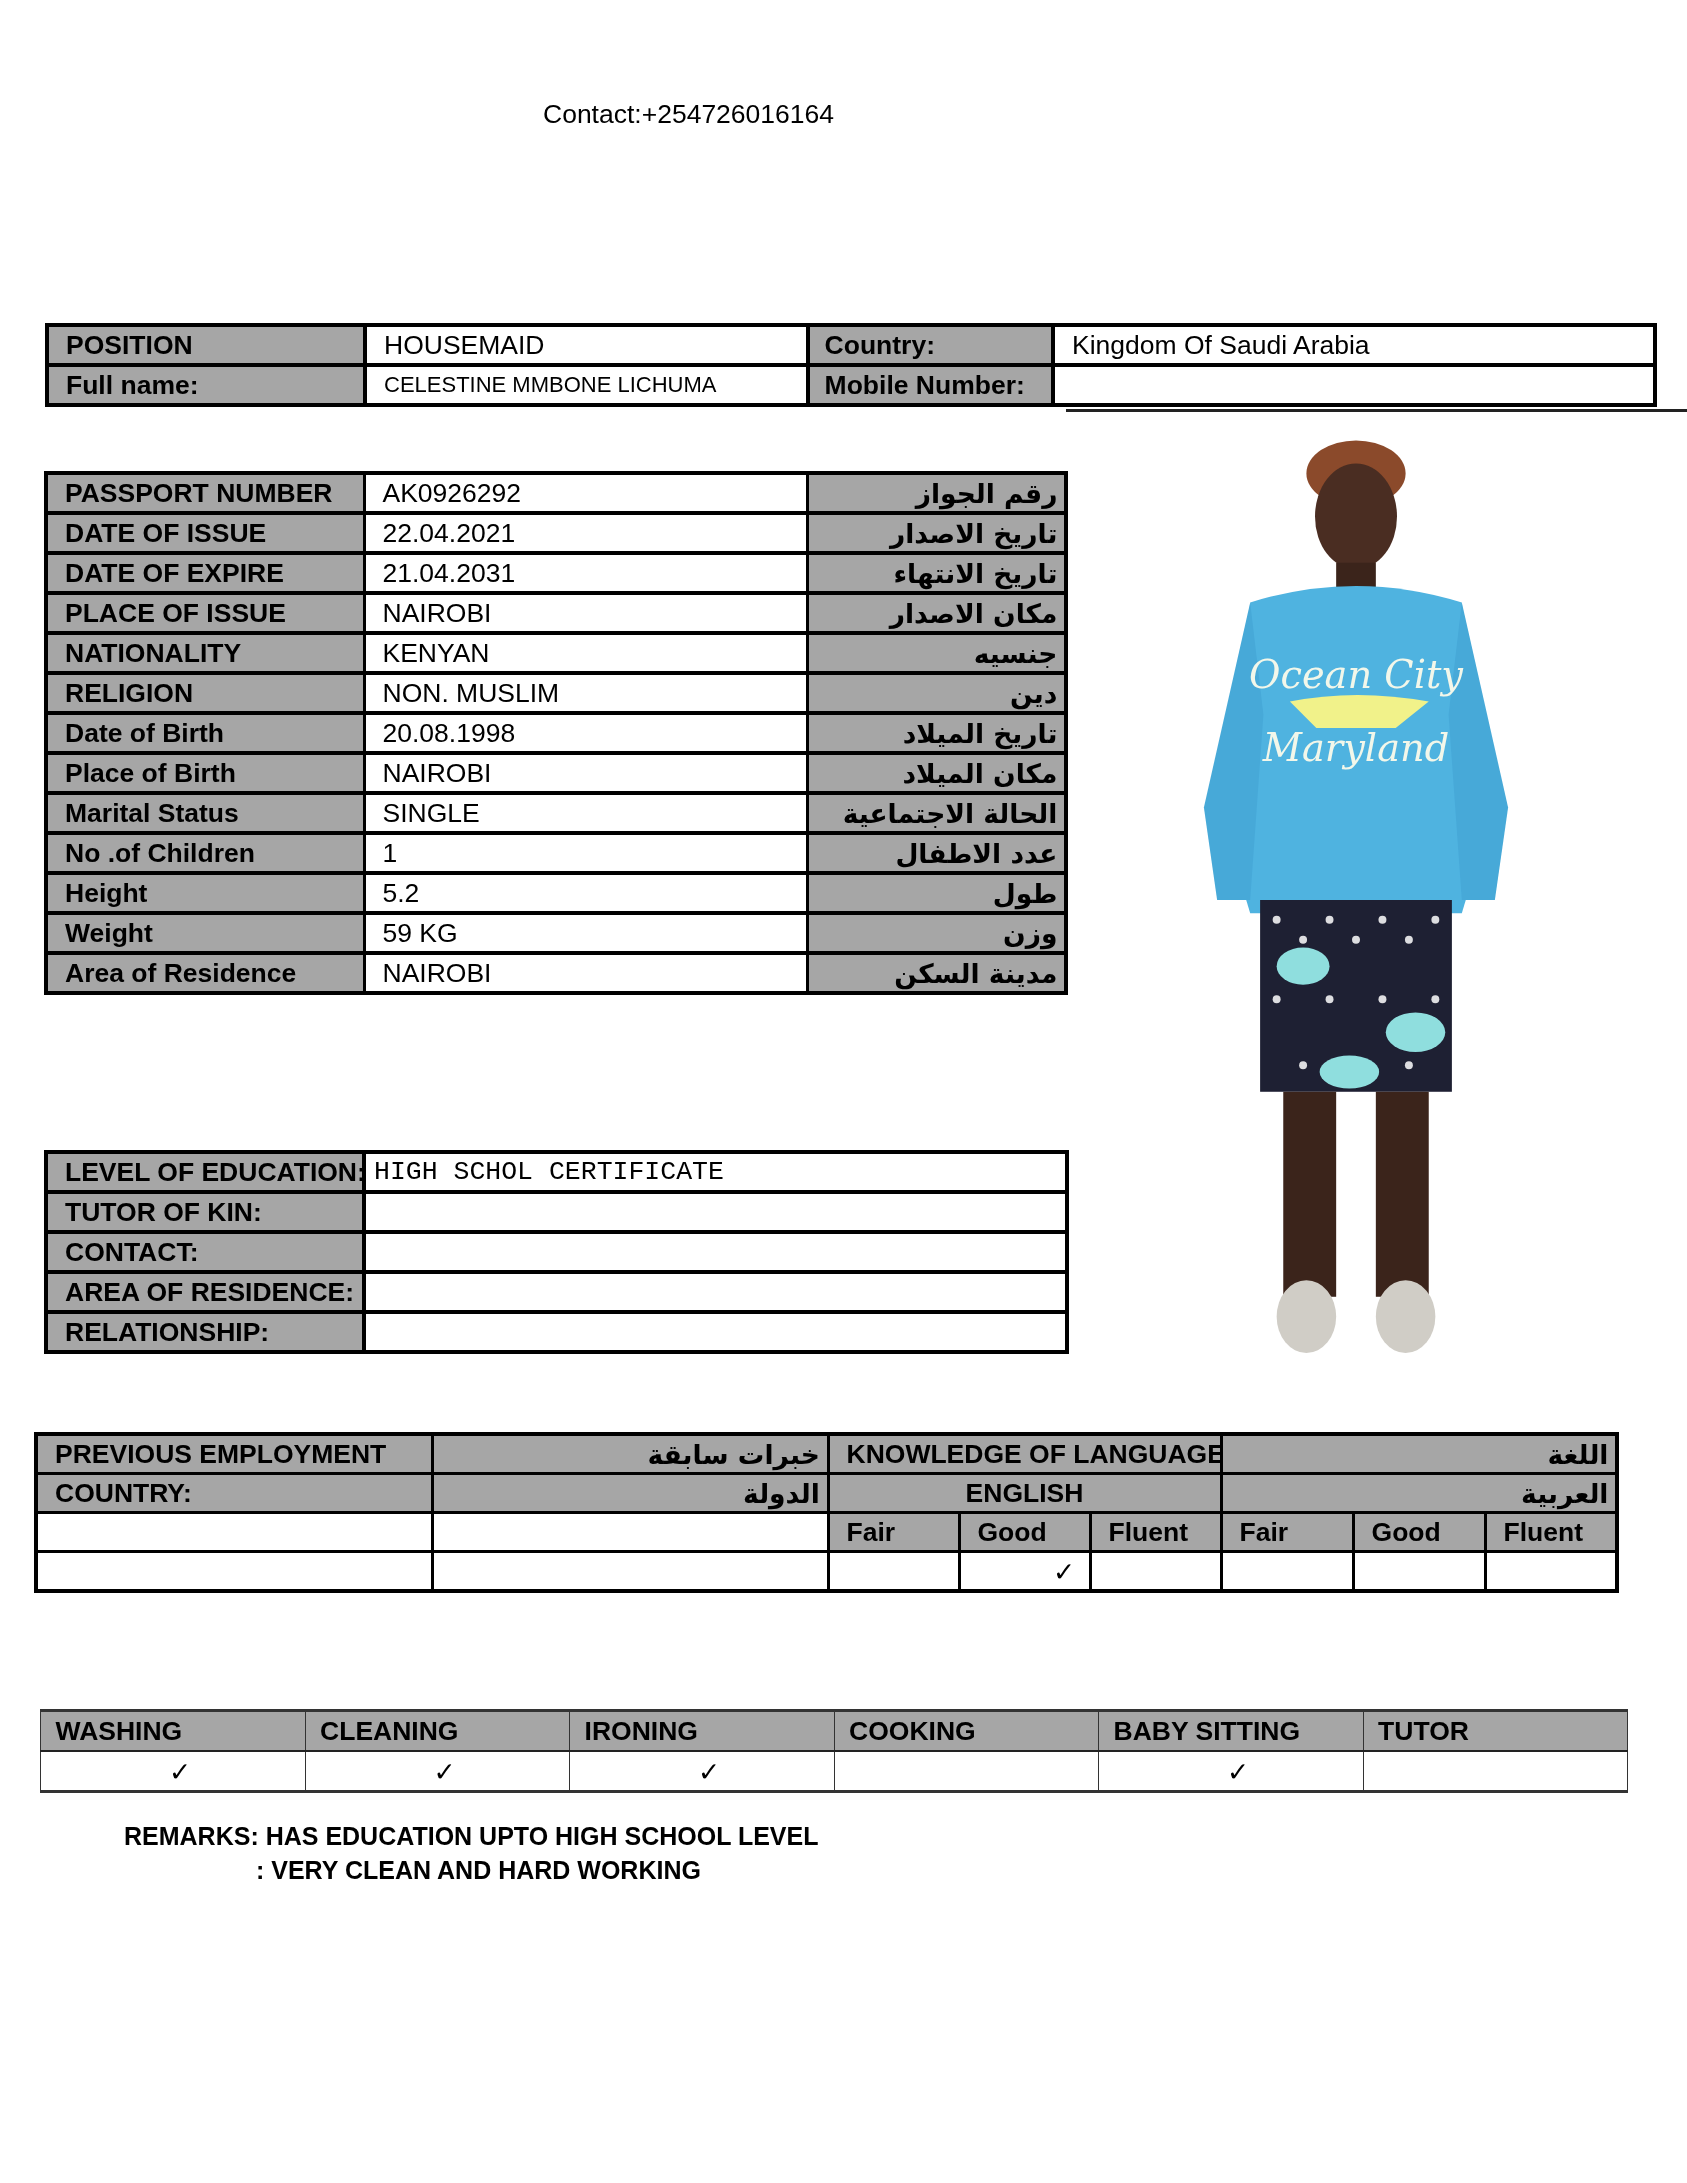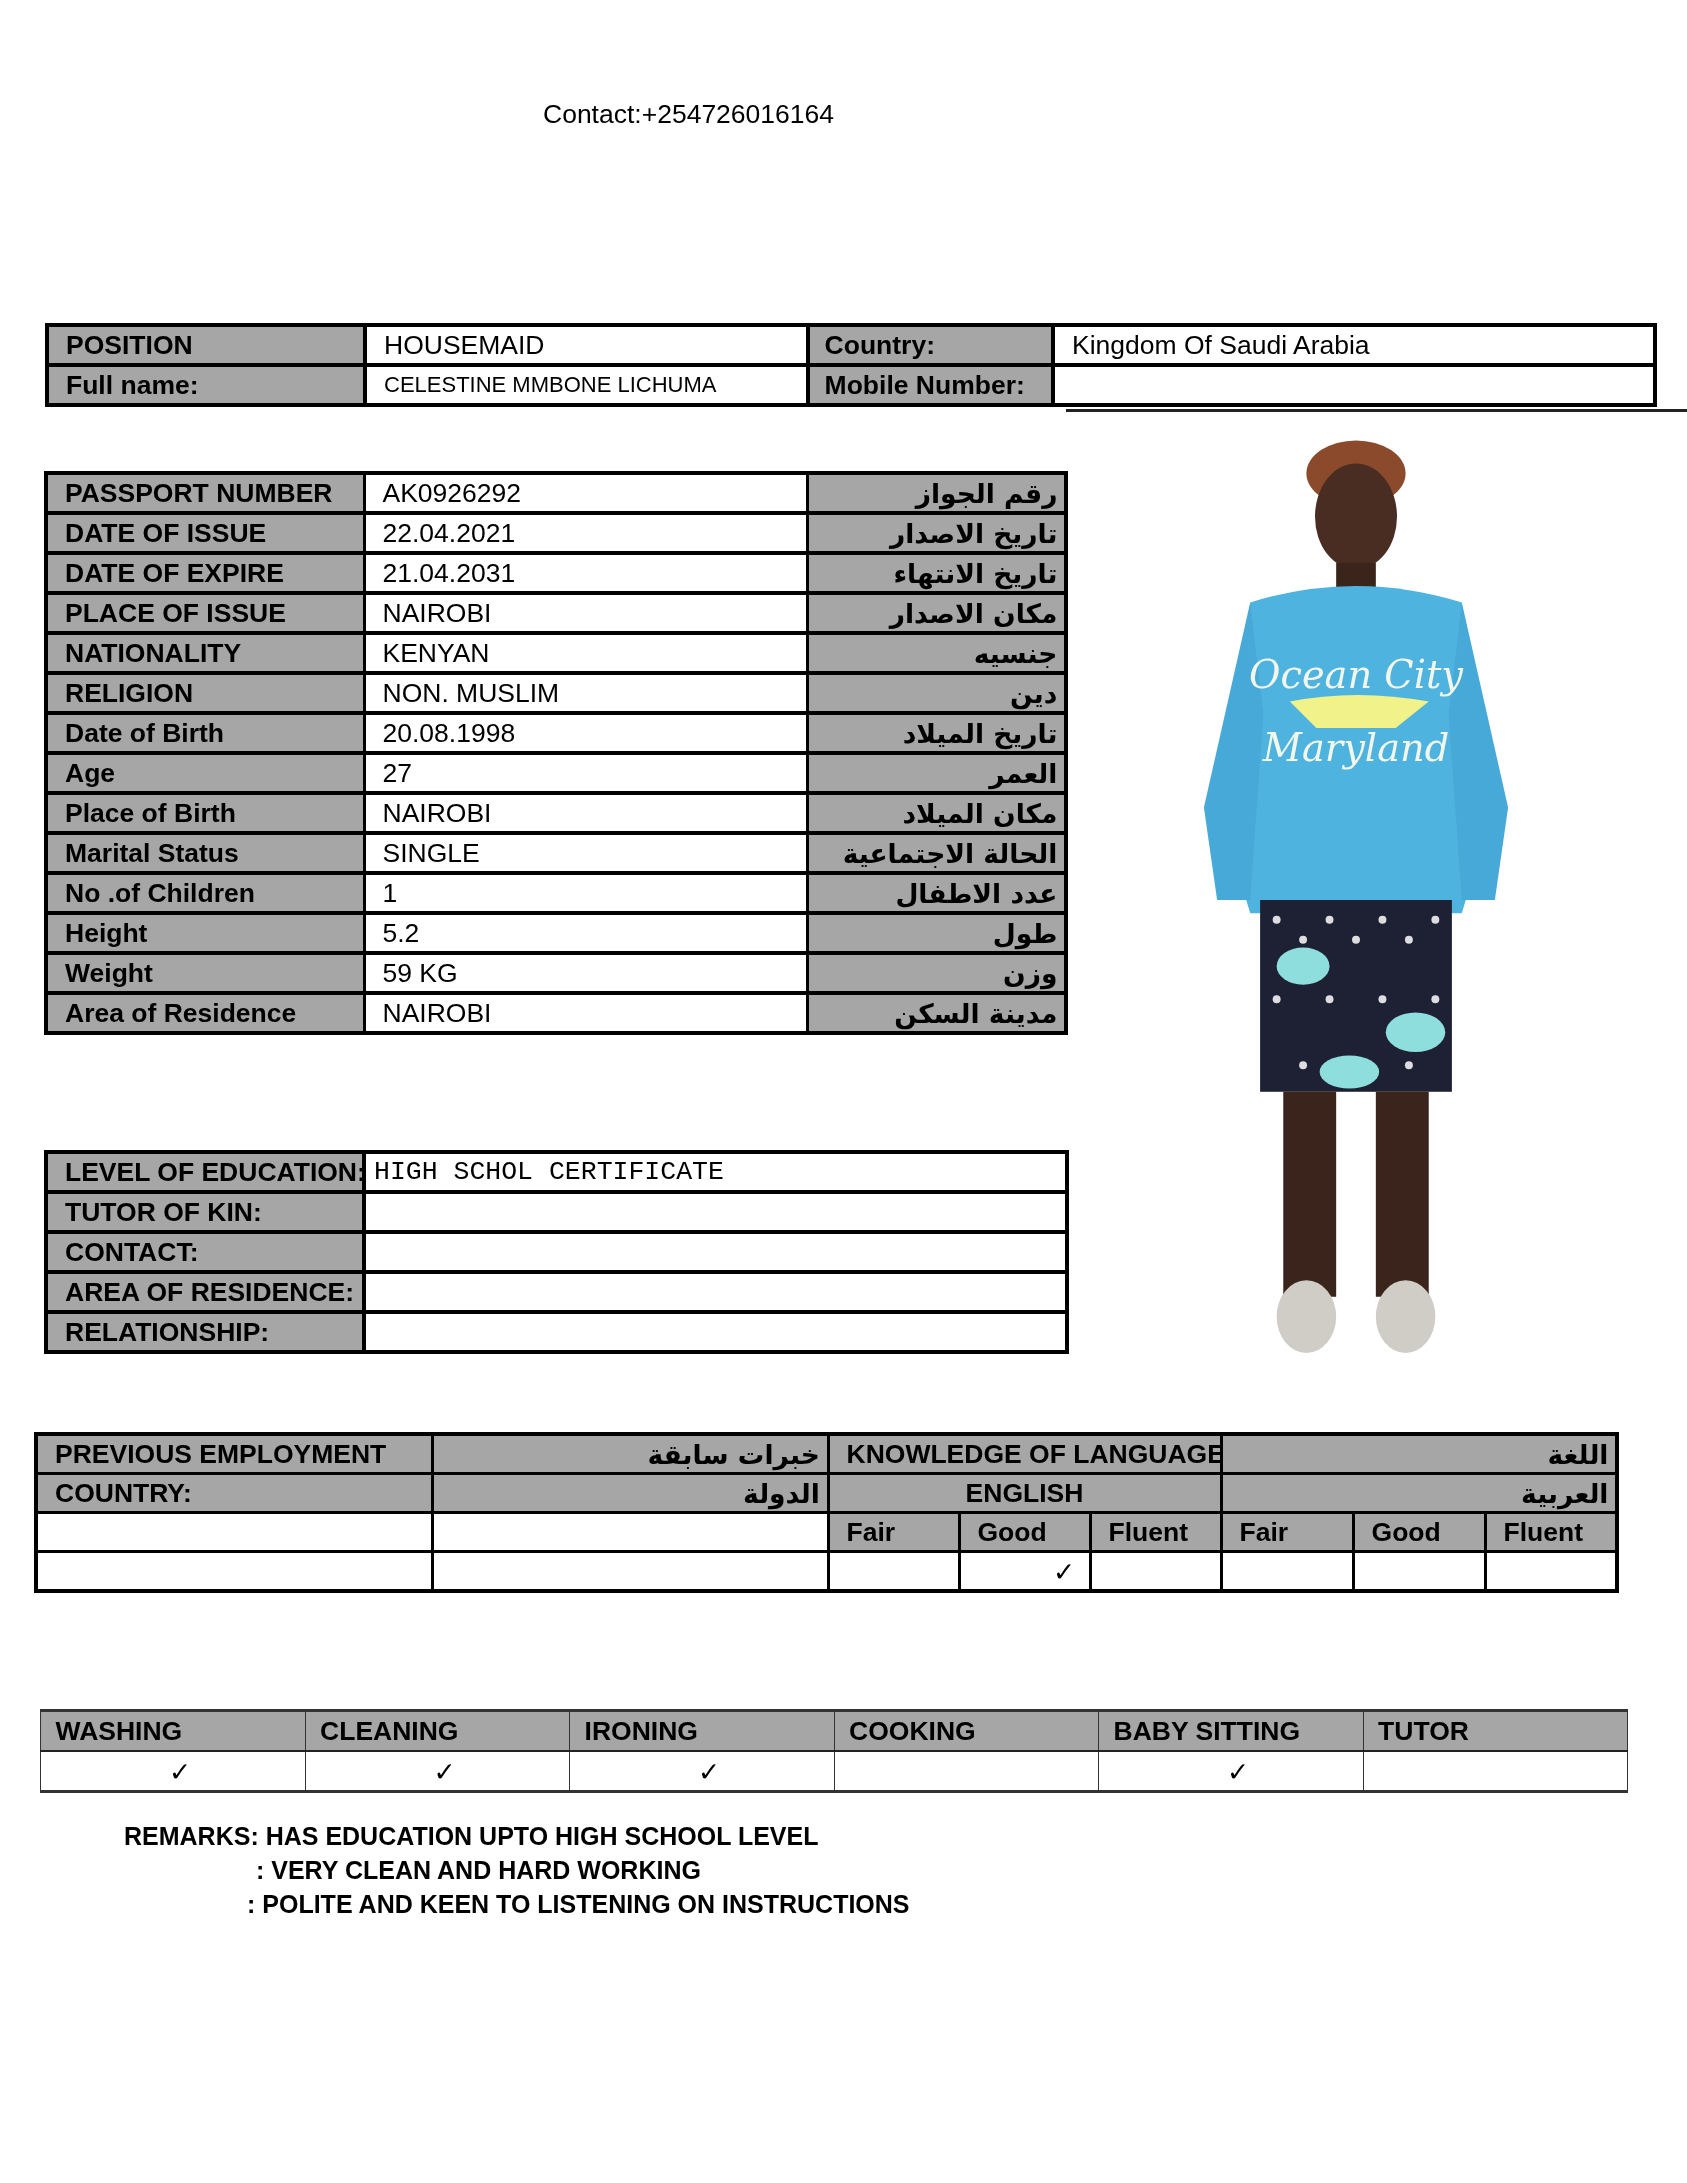--- a/index.html
+++ b/index.html
@@ -113,25 +113,20 @@
       </tr>
       <tr>
         <td class="lbl">RELIGION</td>
         <td class="val">NON. MUSLIM</td>
         <td class="lbl ar">دين</td>
       </tr>
       <tr>
         <td class="lbl">Date of Birth</td>
         <td class="val">20.08.1998</td>
         <td class="lbl ar">تاريخ الميلاد</td>
-      </tr>
-      <tr>
-        <td class="lbl">Age</td>
-        <td class="val">27</td>
-        <td class="lbl ar">العمر</td>
       </tr>
       <tr>
         <td class="lbl">Place of Birth</td>
         <td class="val">NAIROBI</td>
         <td class="lbl ar">مكان الميلاد</td>
       </tr>
       <tr>
         <td class="lbl">Marital Status</td>
         <td class="val">SINGLE</td>
         <td class="lbl ar">الحالة الاجتماعية</td>
@@ -289,15 +284,14 @@
         <td class="tick"></td>
         <td class="tick"><span>✓</span></td>
         <td class="tick"></td>
       </tr>
   </tbody>
 </table>
 
 <div id="remarks" class="abs">
   <div class="remark-line">REMARKS: HAS EDUCATION UPTO HIGH SCHOOL LEVEL</div>
   <div class="remark-line remark-indent">: VERY CLEAN AND HARD WORKING</div>
-  <div class="remark-line remark-indent" style="padding-left:123px">: POLITE AND KEEN TO LISTENING ON INSTRUCTIONS</div>
 </div>
 
 
 </body></html>

